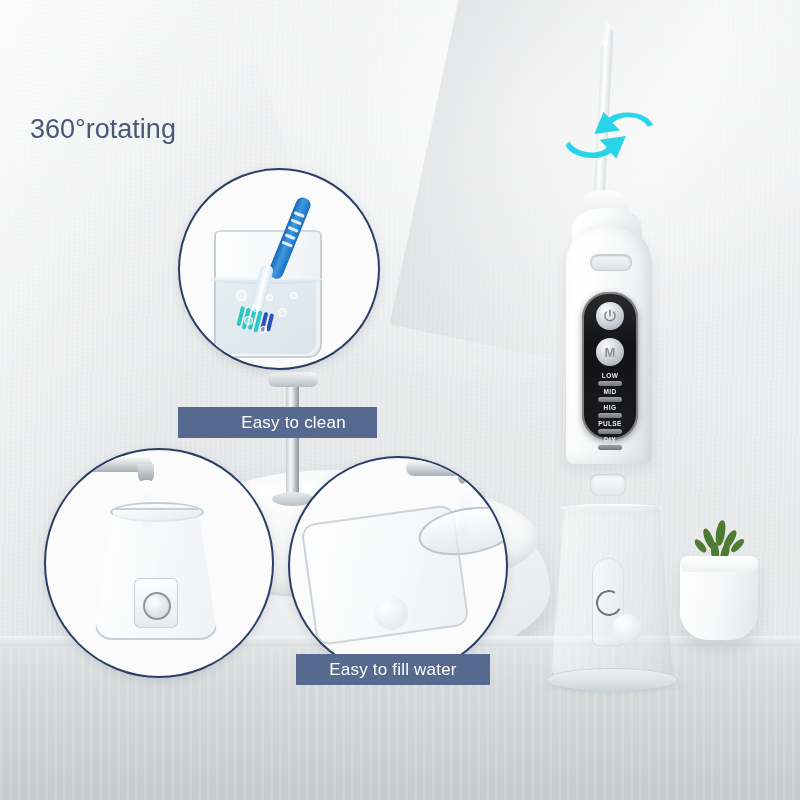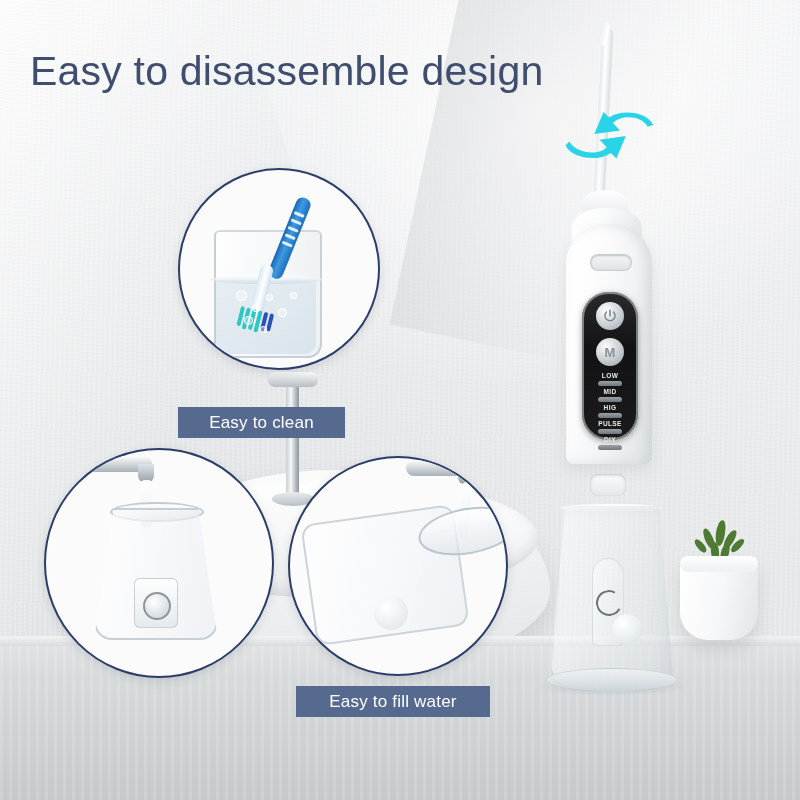--- a/index.html
+++ b/index.html
@@ -211,23 +211,23 @@
     position:absolute;left:168px;top:10px;width:15px;height:16px;border-radius:0 0 6px 6px;
     background:linear-gradient(180deg,#e0e5e9,#98a0a6);
   }
 
   
   .badge{
     position:absolute;background:#566a90;color:#ffffff;
     display:flex;align-items:center;justify-content:center;
     font-size:17px;letter-spacing:.2px;white-space:nowrap;
   }
-  .badge-clean{left:178px;top:407px;width:167px;height:31px;}
+  .badge-clean{left:178px;top:407px;width:167px;height:31px;padding-left:32px;}
   .badge-capacity{left:44px;top:686px;width:196px;height:31px;}
-  .badge-fill{left:296px;top:686px;width:194px;height:31px;}
+  .badge-fill{left:296px;top:654px;width:194px;height:31px;}
 
   
   .device{position:absolute;left:520px;top:28px;width:190px;height:660px;}
   .nozzle{
     position:absolute;left:78px;top:0px;width:11px;height:172px;
     background:linear-gradient(90deg,#e4e8ea,#ffffff 42%,#d8dde0);
     border-radius:6px 6px 3px 3px;
     transform:rotate(3deg);
   }
   .nozzle-tip{
@@ -362,21 +362,21 @@
     <div class="leaf" style="left:11px;top:12px;width:8px;height:22px;transform:rotate(-26deg);"></div>
     <div class="leaf" style="left:32px;top:13px;width:8px;height:21px;transform:rotate(27deg);"></div>
     <div class="leaf" style="left:3px;top:22px;width:7px;height:16px;transform:rotate(-44deg);"></div>
     <div class="leaf" style="left:40px;top:21px;width:7px;height:17px;transform:rotate(41deg);"></div>
     <div class="leaf" style="left:17px;top:26px;width:8px;height:20px;transform:rotate(-8deg);"></div>
     <div class="leaf" style="left:27px;top:27px;width:8px;height:19px;transform:rotate(12deg);"></div>
   </div>
   <div class="pot"></div>
   <div class="pot-lip"></div>
 
-  <div class="headline">Easy to disassemble design</div>
+  <div class="subhead">360°rotating</div>
 
   <div class="inset inset-1">
     <div class="inset-inner">
       <div class="glass1"></div>
       <div class="water1"></div>
       <div class="waterline1"></div>
 
       <div class="brush-handle">
         <div class="brush-stripe" style="left:2px;top:16px;width:11px;"></div>
         <div class="brush-stripe" style="left:2px;top:24px;width:11px;"></div>

